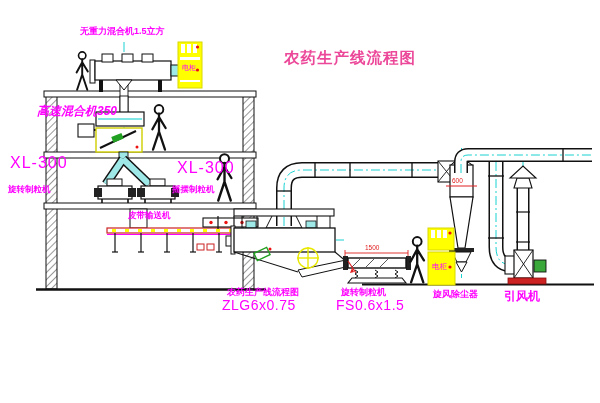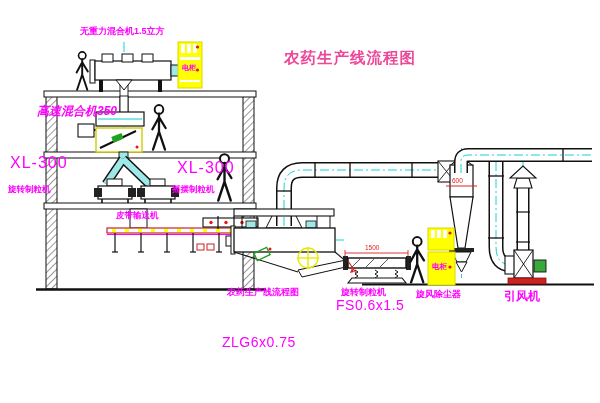--- a/index.html
+++ b/index.html
@@ -4,21 +4,21 @@
 <style>
   html,body{margin:0;padding:0;background:#fff;}
   #canvas{position:relative;width:600px;height:403px;background:#ffffff;overflow:hidden;
           font-family:"Liberation Sans", sans-serif;}
   #drawing{position:absolute;left:0;top:0;}
   .lbl{position:absolute;white-space:nowrap;color:#ff00ff;font-weight:bold;line-height:1;}
   .lbl-model{font-size:16px;letter-spacing:1px;font-weight:normal;}
   .lbl-name{font-size:8.5px;}
   .lbl-spec{font-size:14px;font-weight:normal;letter-spacing:0.5px;}
   .lbl-dim{color:#e02020;font-size:6.5px;font-weight:normal;}
-  .lbl-cab{color:#ff00ff;font-size:7px;font-weight:bold;}
+  .lbl-cab{color:#ff00ff;font-size:7px;font-weight:normal;}
   #title-row{position:absolute;left:284px;top:48px;display:flex;align-items:flex-end;gap:8px;
              color:#ec4899;}
   #title-zh{font-size:15.5px;font-weight:bold;letter-spacing:1px;}
   #title-cap{font-size:23px;font-weight:normal;letter-spacing:0.5px;}
 </style>
 </head>
 <body>
 
 <div id="canvas">
 
@@ -275,29 +275,29 @@
 <div class="lbl lbl-name" style="left:80px;top:27px;font-size:9px;">无重力混合机1.5立方</div>
 
 <div class="lbl lbl-name" style="left:37px;top:105px;font-size:12px;font-style:italic;">高速混合机350</div>
 
 <div class="lbl lbl-model" style="left:10px;top:155px;">XL-300</div>
 <div class="lbl lbl-name" style="left:8px;top:185px;">旋转制粒机</div>
 
 <div class="lbl lbl-model" style="left:177px;top:160px;">XL-300</div>
 <div class="lbl lbl-name" style="left:172px;top:185px;">摇摆制粒机</div>
 
-<div class="lbl lbl-name" style="left:116px;top:211px;">皮带输送机</div>
+<div class="lbl lbl-name" style="left:128px;top:211px;">皮带输送机</div>
 
 <div class="lbl lbl-name" style="left:227px;top:288px;font-size:9px;">农药生产线流程图</div>
-<div class="lbl lbl-spec" style="left:222px;top:298px;margin-top:37px;">ZLG6x0.75</div>
+<div class="lbl lbl-spec" style="left:222px;top:298px;">ZLG6x0.75</div>
 
 <div class="lbl lbl-name" style="left:341px;top:288px;font-size:9px;">旋转制粒机</div>
 <div class="lbl lbl-spec" style="left:336px;top:298px;text-align:center;">FS0.6x1.5</div>
 
-<div class="lbl lbl-name" style="left:416px;top:290px;font-size:9px;">旋风除尘器</div>
+<div class="lbl lbl-name" style="left:433px;top:290px;font-size:9px;">旋风除尘器</div>
 
 <div class="lbl lbl-name" style="left:504px;top:290px;font-size:12px;">引风机</div>
 
 <div class="lbl lbl-dim" style="left:365px;top:245px;">1500</div>
 <div class="lbl lbl-dim" style="left:452px;top:178px;">600</div>
 
 <div class="lbl lbl-cab" style="left:182px;top:64px;">电柜</div>
 <div class="lbl lbl-cab" style="left:432px;top:263px;font-size:7.5px;">电柜</div>
 
 </div>

